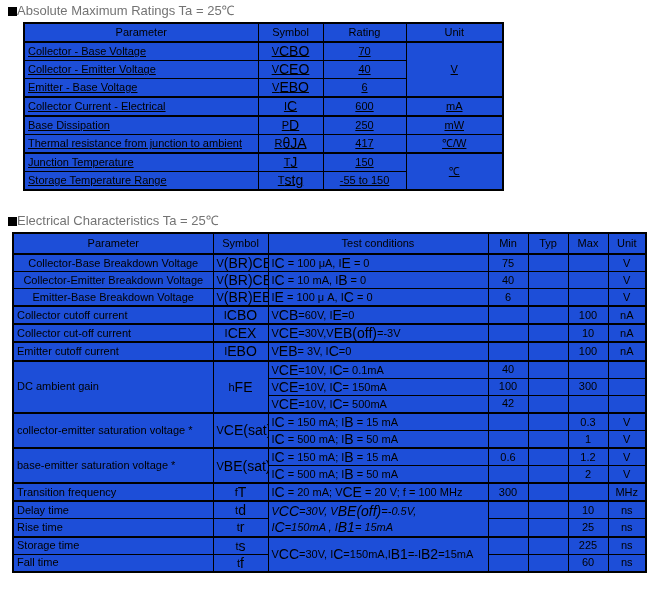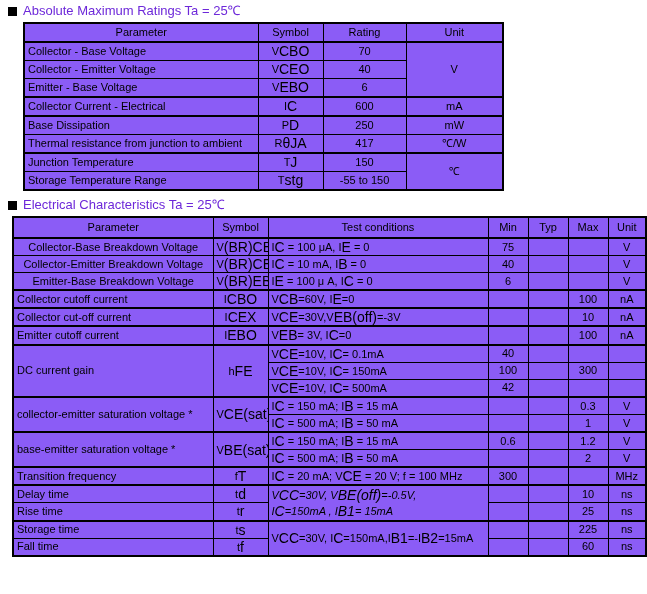--- a/index.html
+++ b/index.html
@@ -3,47 +3,47 @@
 <meta charset="utf-8">
 <style>
   html,body{margin:0;padding:0;background:#ffffff;}
   body{
     width:647px;height:594px;overflow:hidden;
     font-family:"Liberation Sans",sans-serif;color:#000;
     -webkit-font-smoothing:antialiased;
   }
   .page{padding:4px 0 0 8px;}
   .sec-title{
-    display:flex;align-items:center;gap:6px;
-    font-size:13px;line-height:14px;color:#6d28d9;margin:0 0 4px 0;
+    display:flex;align-items:center;
+    font-size:13px;line-height:14px;color:#737373;margin:0 0 4px 0;
   }
   .bullet{width:9px;height:9px;background:#000;display:inline-block;flex:0 0 auto;}
   table.ds{
     border-collapse:collapse;table-layout:fixed;
-    border:2px solid #000;background:#8b5cf6;
+    border:2px solid #000;background:#1d4ed8;
   }
   #t0{margin-left:15px;width:481px;}
   #t1{margin-left:4px;margin-top:1px;width:635px;}
   .ds th,.ds td{
     border:1px solid #000;
     font-size:11px;line-height:1.15;
     padding:0 3px;white-space:nowrap;overflow:hidden;
     vertical-align:middle;color:#000;font-weight:normal;
   }
   #t0 th{height:17px;text-align:center;}
-  #t0 td{height:17px;}
+  #t0 td{height:17px;text-decoration:underline;}
   #t1 th{height:19px;text-align:center;}
   #t1 td{height:16px;}
   .ds thead th{border-bottom:2px solid #000;}
   .ds tr.g th,.ds tr.g td{border-top:2px solid #000;}
   .al{text-align:left;}
   .ac{text-align:center;}
   .ml{line-height:19px;font-style:italic;}
   .sb{font-size:14px;vertical-align:-1px;}
-  .t2gap{margin-top:7px;}
+  .t2gap{margin-top:23px;}
 </style>
 </head>
 <body>
 
 <div class="page">
 
   <div class="sec-title">
     <span class="bullet"></span>
     <span>Absolute Maximum Ratings Ta = 25℃</span>
   </div>
@@ -187,21 +187,21 @@
         <tr class="g">
           <td class="al">Emitter cutoff current</td>
           <td class="ac">I<span class="sb">EBO</span></td>
           <td class="al">V<span class="sb">EB</span>= 3V, I<span class="sb">C</span>=0</td>
           <td class="ac"></td>
           <td class="ac"></td>
           <td class="ac">100</td>
           <td class="ac">nA</td>
         </tr>
         <tr class="g">
-          <td rowspan="3" class="al">DC current gain</td>
+          <td rowspan="3" class="al">DC ambient gain</td>
           <td rowspan="3" class="ac">h<span class="sb">FE</span></td>
           <td class="al">V<span class="sb">CE</span>=10V, I<span class="sb">C</span>= 0.1mA</td>
           <td class="ac">40</td>
           <td class="ac"></td>
           <td class="ac"></td>
           <td class="ac"></td>
         </tr>
         <tr>
           <td class="al">V<span class="sb">CE</span>=10V, I<span class="sb">C</span>= 150mA</td>
           <td class="ac">100</td>

